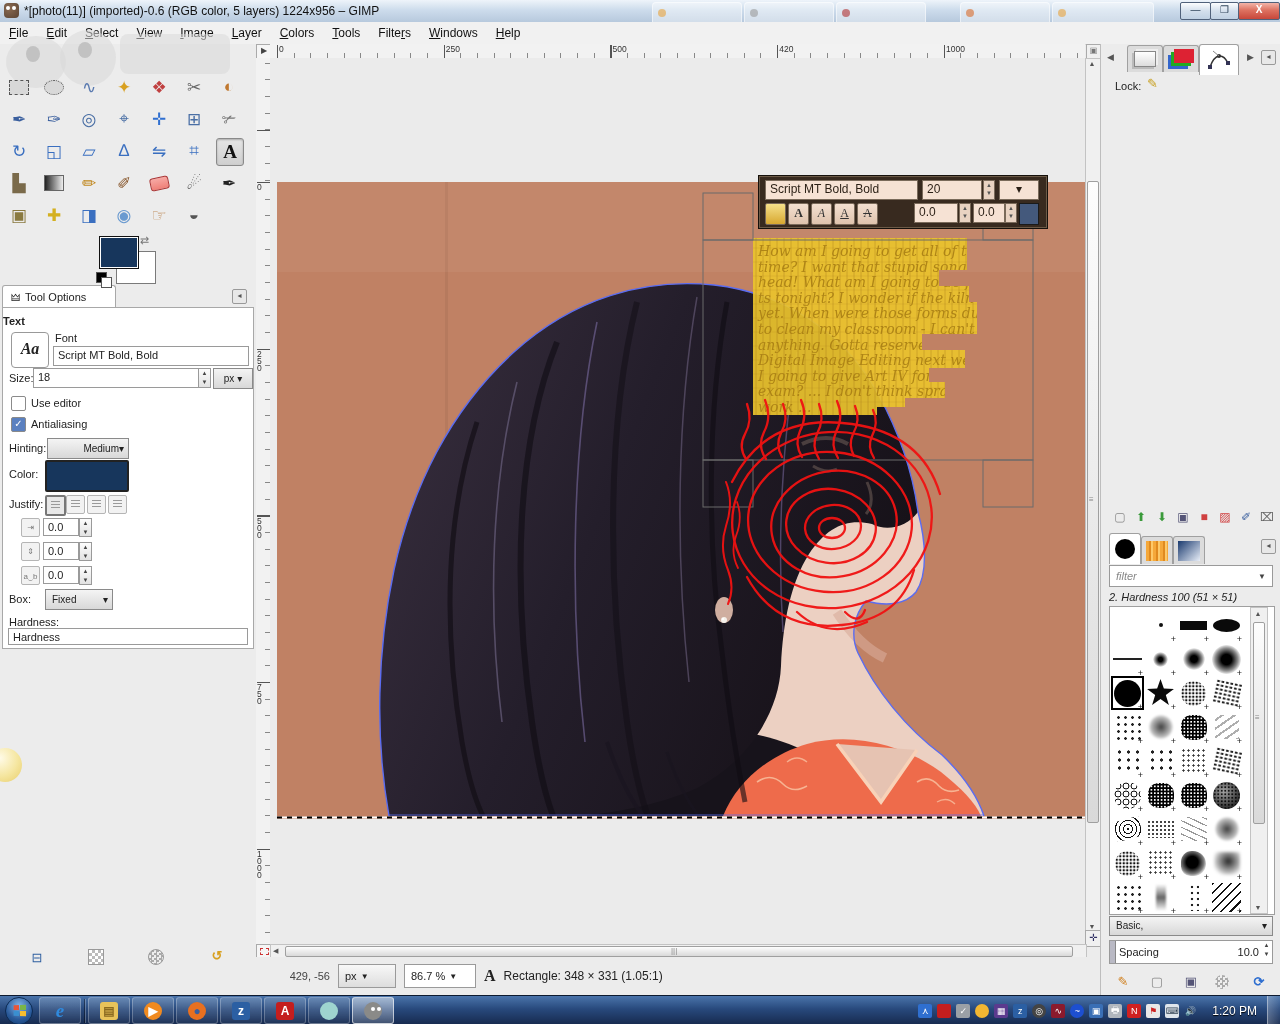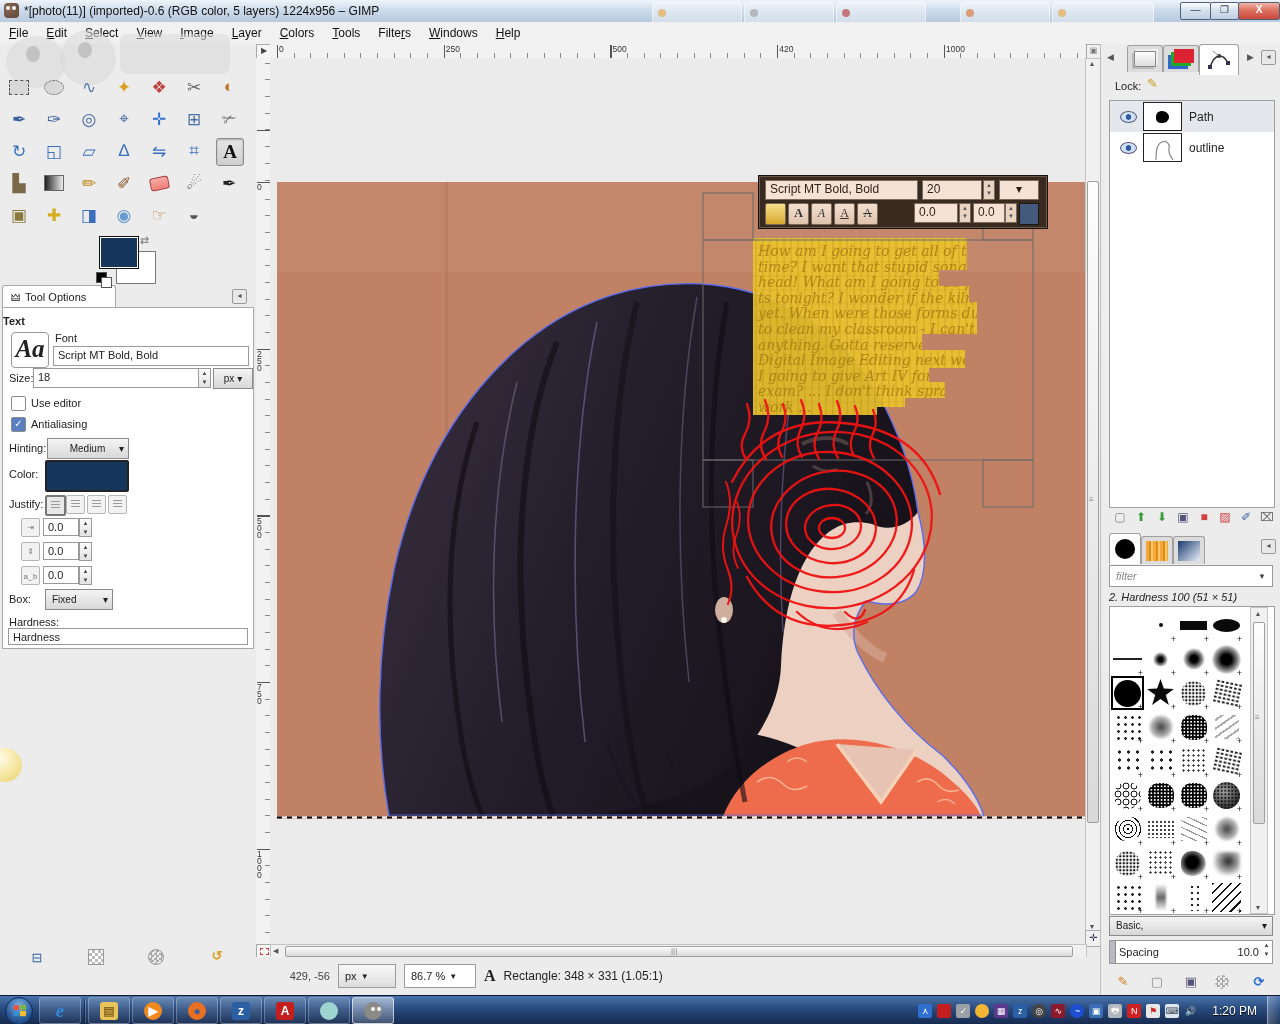--- a/index.html
+++ b/index.html
@@ -259,36 +259,36 @@
 
     <div class="abs panel-tab" style="left:2px;top:241px;width:96px">
       <span style="font-size:10px">🜲</span>
       <span>Tool Options</span>
     </div>
     <div class="abs collapse-btn" style="left:232px;top:245px">◂</div>
 
     <div id="to-panel" class="abs">
       <div class="lbl" style="left:0;top:7px;font-weight:bold">Text</div>
       <div class="abs" style="left:8px;top:24px;width:36px;height:34px;border:1px solid #999;border-radius:4px;background:#fff;
-           font-family:'Liberation Serif',serif;font-style:italic;font-weight:bold;font-size:25px;text-align:center;line-height:32px">Aa</div>
+           font-family:'Liberation Serif',serif;font-style:italic;font-weight:bold;font-size:16px;text-align:center;line-height:32px">Aa</div>
       <div class="lbl" style="left:52px;top:24px">Font</div>
       <div class="inputbox" style="left:50px;top:38px;width:196px;height:20px">Script MT Bold, Bold</div>
 
       <div class="lbl" style="left:6px;top:64px">Size:</div>
       <div class="inputbox" style="left:30px;top:60px;width:166px;height:20px">18</div>
       <div class="spin" style="left:195px;top:60px">▲<br>▼</div>
       <div class="ddbtn" style="left:210px;top:60px;width:40px;height:21px;line-height:19px"><span>px</span> ▾</div>
 
       <div class="chk" style="left:8px;top:88px"></div>
       <div class="lbl" style="left:28px;top:89px">Use editor</div>
       <div class="chk on" style="left:8px;top:109px">✓</div>
       <div class="lbl" style="left:28px;top:110px">Antialiasing</div>
 
       <div class="lbl" style="left:6px;top:134px">Hinting:</div>
-      <div class="ddbtn" style="left:44px;top:130px;width:82px;height:21px;line-height:19px;text-align:center;padding-left:8px"><span>Medium</span><span style="float:right;margin-right:4px">▾</span></div>
+      <div class="ddbtn" style="left:44px;top:130px;width:82px;height:21px;line-height:19px;text-align:right;padding-left:8px"><span>Medium</span><span style="float:right;margin-right:4px">▾</span></div>
 
       <div class="lbl" style="left:6px;top:160px">Color:</div>
       <div class="abs" style="left:42px;top:152px;width:80px;height:28px;background:#17365c;border:2px solid #222;border-radius:2px"></div>
 
       <div class="lbl" style="left:6px;top:190px">Justify:</div>
       <div class="jbtn on" style="left:42px;top:187px">
           <div class="jlines"></div>
         </div>
       <div class="jbtn" style="left:63px;top:187px">
           <div class="jlines"></div>
@@ -536,38 +536,20 @@
         <circle cx="12" cy="7" r="2" fill="#333"></circle>
           <path d="M6,2 l6,5" stroke="#888" stroke-width="1"></path>
       </svg>
     </div>
     <div class="abs" style="left:146px;top:8px;font-size:9px;color:#555">▶</div>
     <div class="abs collapse-btn" style="left:160px;top:6px">◂</div>
 
     <div class="abs" style="left:14px;top:36px">Lock:</div>
     <div class="abs" style="left:46px;top:32px;font-size:13px;color:#c8a020">✎</div>
 
-    <div id="paths-list" class="abs">
-        <div class="path-row sel">
-          <div class="eye"></div>
-          <div class="pthumb">
-            <div style="width: 13px; height: 12px; background: rgb(0, 0, 0); border-radius: 45% 55% 50% 40%;"></div>
-          </div>
-          <span style="font-size: 12px;">Path</span>
-        </div>
-        <div class="path-row">
-          <div class="eye"></div>
-          <div class="pthumb">
-            <svg width="30" height="24" viewBox="0 0 30 24">
-              <path d="M8,24 C8,14 9,8 14,6 C19,4 22,8 21,13 C20,17 22,19 25,24" stroke="#888" fill="none" stroke-width="1.2"></path>
-            </svg>
-          </div>
-          <span style="font-size: 12px;">outline</span>
-        </div>
-      </div>
 
     <div class="pbtn" style="left:10px;top:464px;color:#888">▢</div>
     <div class="pbtn" style="left:31px;top:464px;color:#3a9a3a">⬆</div>
     <div class="pbtn" style="left:52px;top:464px;color:#3a9a3a">⬇</div>
     <div class="pbtn" style="left:73px;top:464px;color:#557">▣</div>
     <div class="pbtn" style="left:94px;top:464px;color:#d04040">■</div>
     <div class="pbtn" style="left:115px;top:464px;color:#d04040">▨</div>
     <div class="pbtn" style="left:136px;top:464px;color:#3a5f9e">✐</div>
     <div class="pbtn" style="left:157px;top:464px;color:#666">⌧</div>
 

